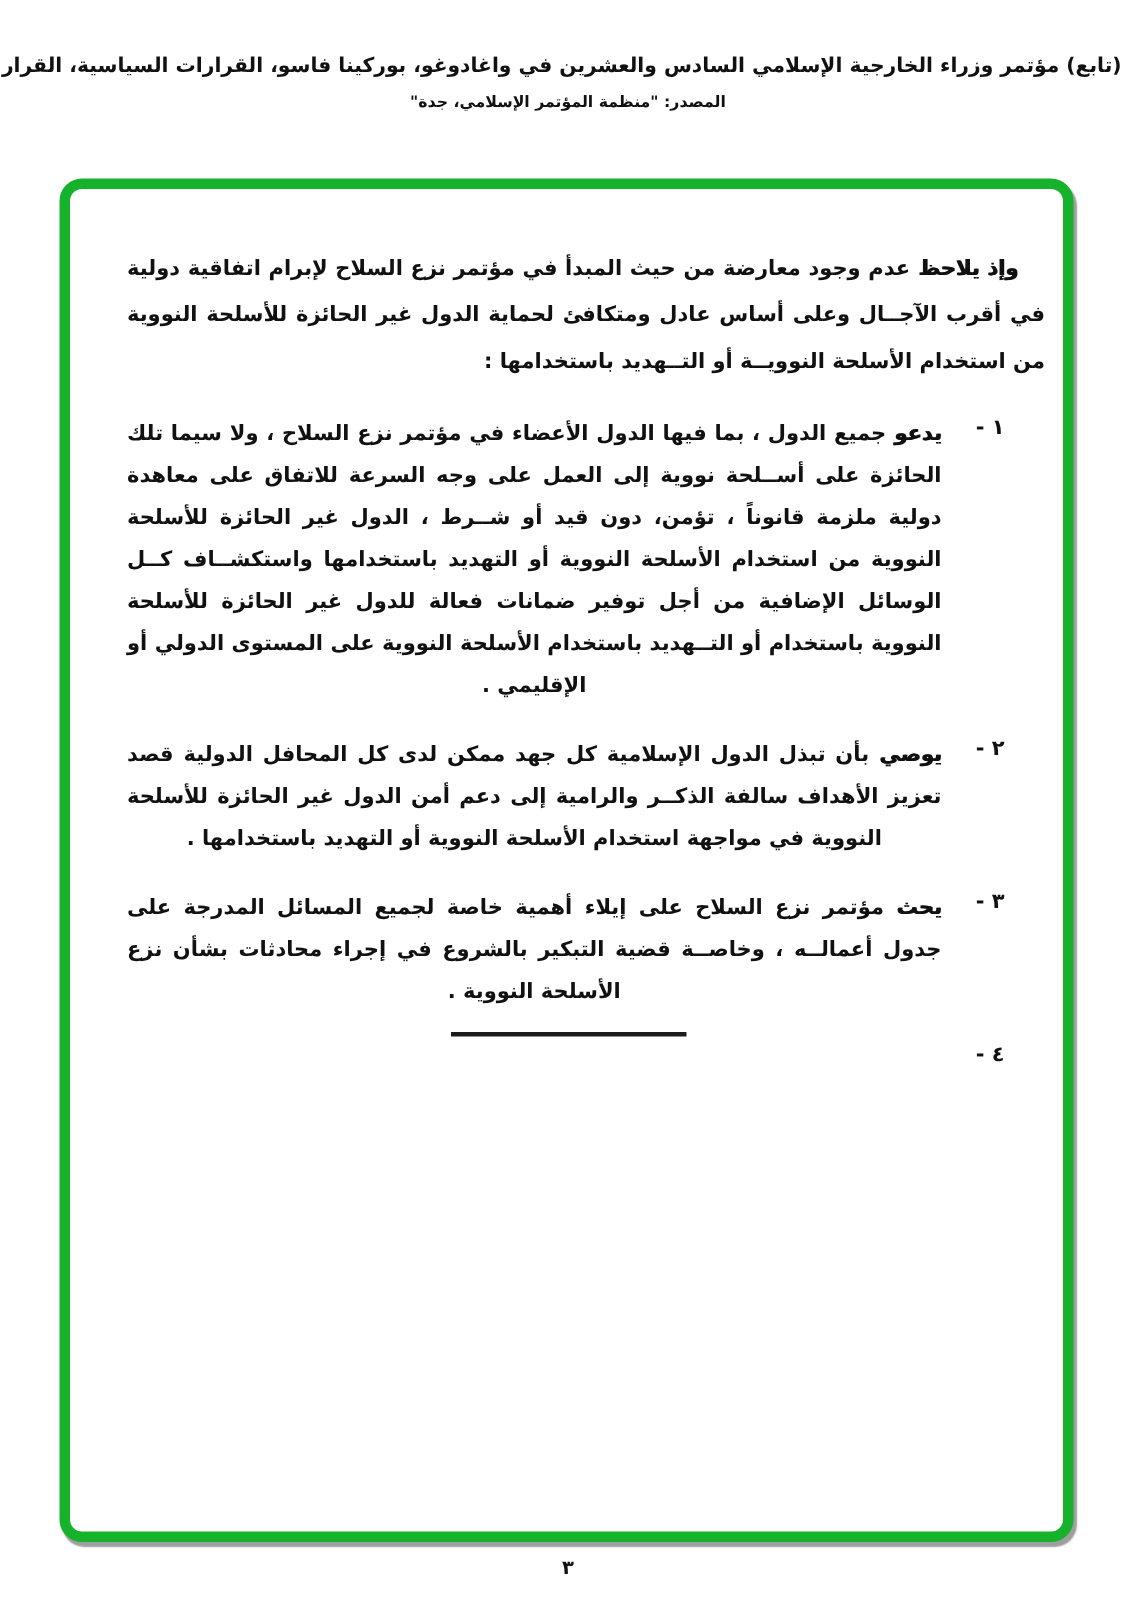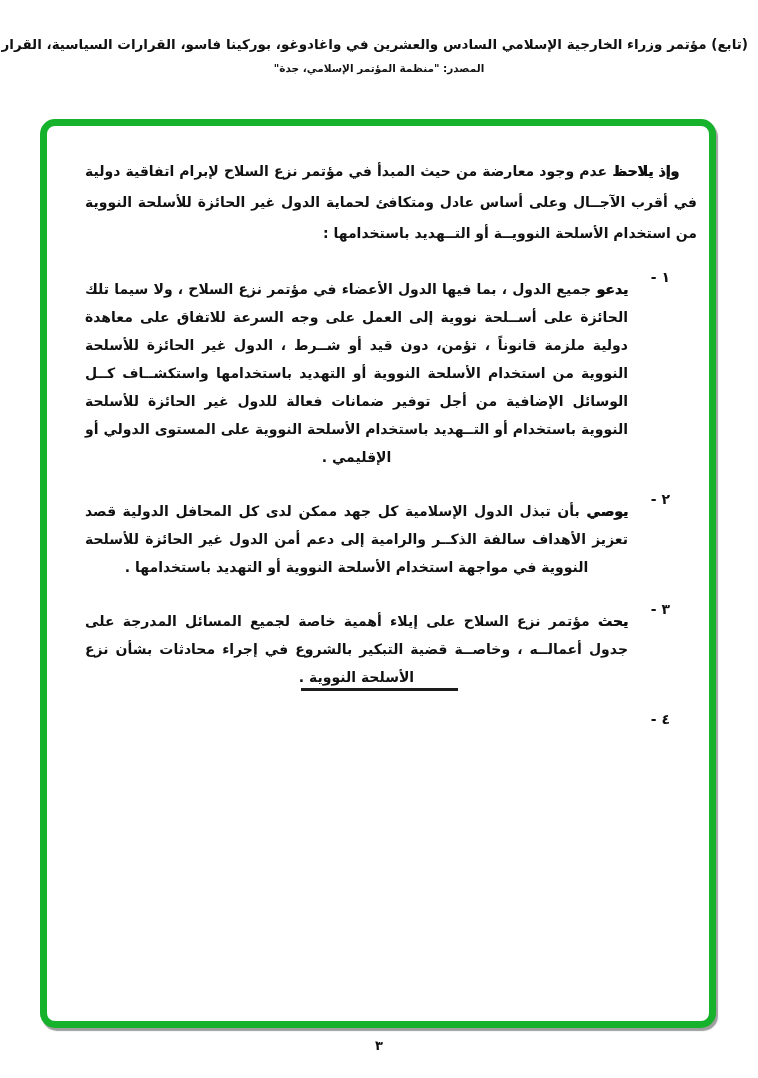--- a/index.html
+++ b/index.html
@@ -40,21 +40,21 @@
     border: 7px solid #16b22c;
     border-radius: 15px;
     box-shadow: 2px 3px 1px rgba(40,40,40,0.45);
     background: #ffffff;
   }
   .content {
     padding: 26px 12px 0 38px;
     font-weight: bold;
   }
   .preamble {
-    margin: 4px 0 14px 0;
+    margin: 12px 0 14px 0;
     font-size: 14px;
     line-height: 31px;
     text-align: justify;
     text-align-last: right;
     text-indent: 18px;
   }
   .lead {
     
     text-shadow: 0.7px 0 currentColor;
   }
@@ -65,21 +65,21 @@
   }
   .item-num {
     flex: none;
     width: 26px;
     font-size: 14px;
     line-height: 28px;
     white-space: nowrap;
   }
   .item-text {
     flex: 1;
-    margin: 12px 16px 0 0;
+    margin: 4px 16px 0 0;
     font-size: 14px;
     line-height: 28px;
     text-align: justify;
     text-align-last: center;
   }
   .separator {
     position: absolute;
     top: 688px;
     left: 301px;
     width: 157px;

